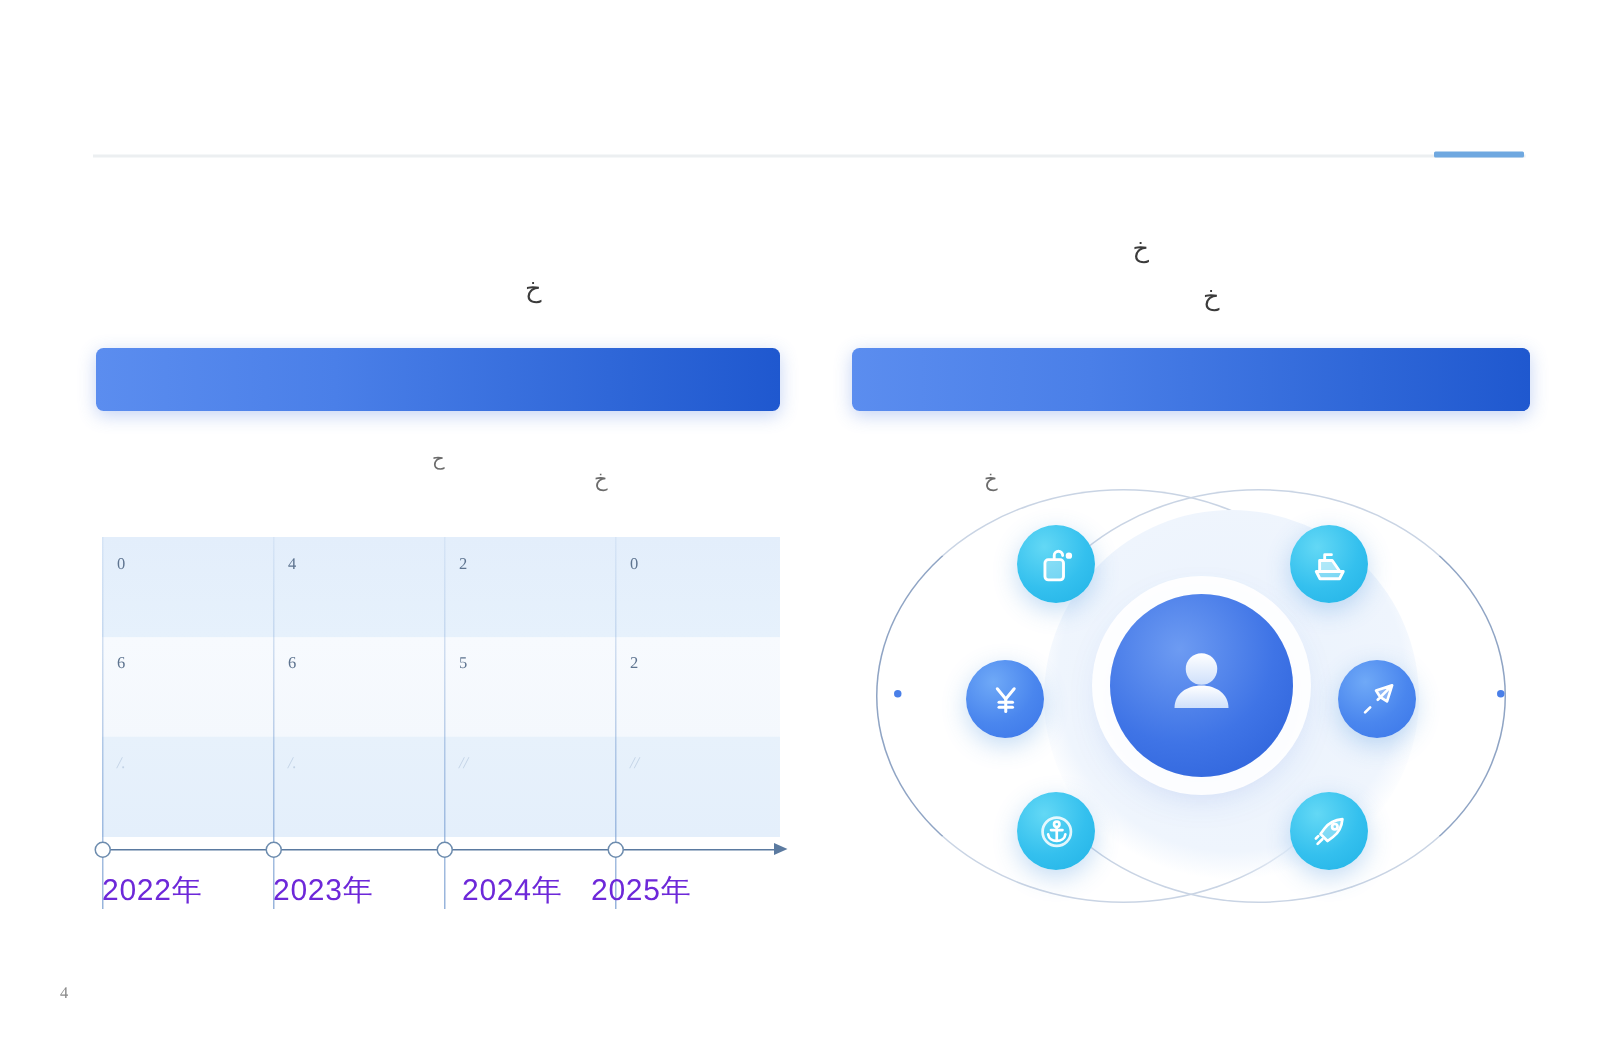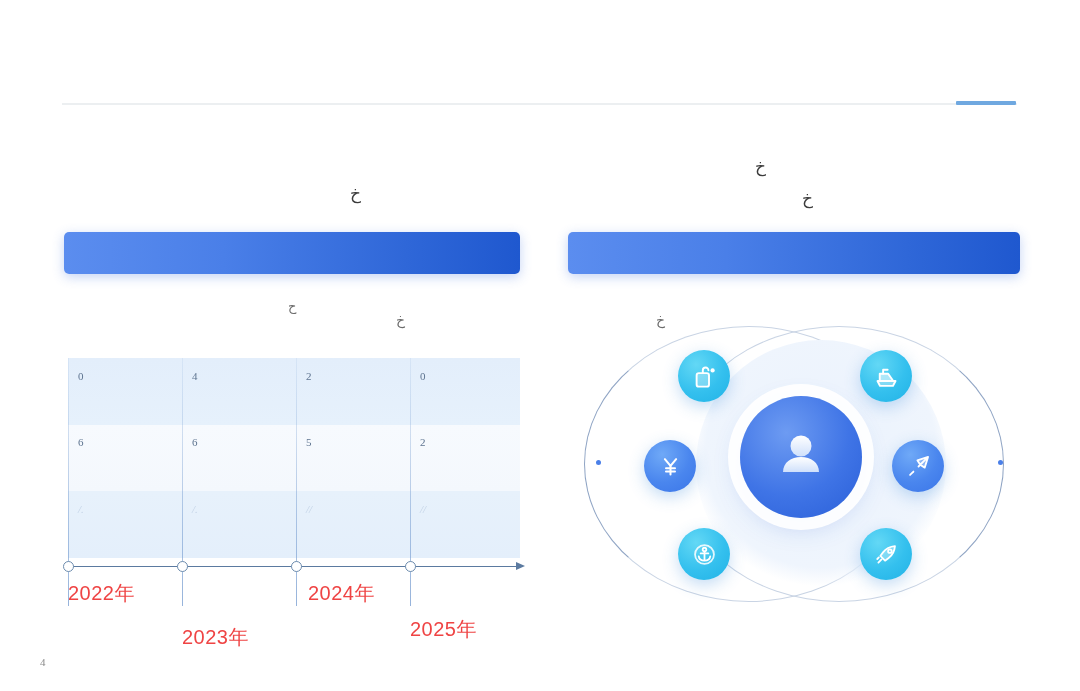--- a/index.html
+++ b/index.html
@@ -75,21 +75,21 @@
     position:absolute;left:452px;top:244px;width:0;height:0;
     border-top:4.5px solid transparent;border-bottom:4.5px solid transparent;
     border-left:9px solid #5b7aa0;
   }
   .node{
     position:absolute;top:243px;width:11px;height:11px;border-radius:50%;
     background:#ffffff;border:1.6px solid #6d8cae;box-sizing:border-box;
   }
   .year{
     position:absolute;top:262px;
-    font-size:20px;color:#ef4444;letter-spacing:.5px;
+    font-size:20px;color:#6d28d9;letter-spacing:.5px;
     font-family:"Liberation Sans", sans-serif;
     white-space:nowrap;
   }
 
   
   .orbit{
     position:absolute;left:568px;top:318px;width:452px;height:292px;
   }
   .arc{
     position:absolute;top:8px;width:330px;height:276px;
@@ -190,23 +190,23 @@
 
   <div class="axis-line"></div>
   <div class="axis-arrow"></div>
 
   <div class="node" style="left:-1px;"></div>
   <div class="node" style="left:113px;"></div>
   <div class="node" style="left:227px;"></div>
   <div class="node" style="left:341px;"></div>
 
   <div class="year" style="left:4px;">2022年</div>
-  <div class="year" style="left:118px;margin-top:44px;">2023年</div>
+  <div class="year" style="left:118px;">2023年</div>
   <div class="year" style="left:244px;">2024年</div>
-  <div class="year" style="left:346px;margin-top:36px;">2025年</div>
+  <div class="year" style="left:330px;">2025年</div>
 </div>
 
 <div class="glyph" style="left:755px;top:158px;font-size:17px;">خ</div>
 <div class="glyph" style="left:802px;top:190px;font-size:17px;">خ</div>
 
 <div class="bar bar-right"></div>
 
 <div class="glyph" style="left:656px;top:313px;font-size:14px;color:#6b6b6b;">خ</div>
 
 <div class="orbit">

